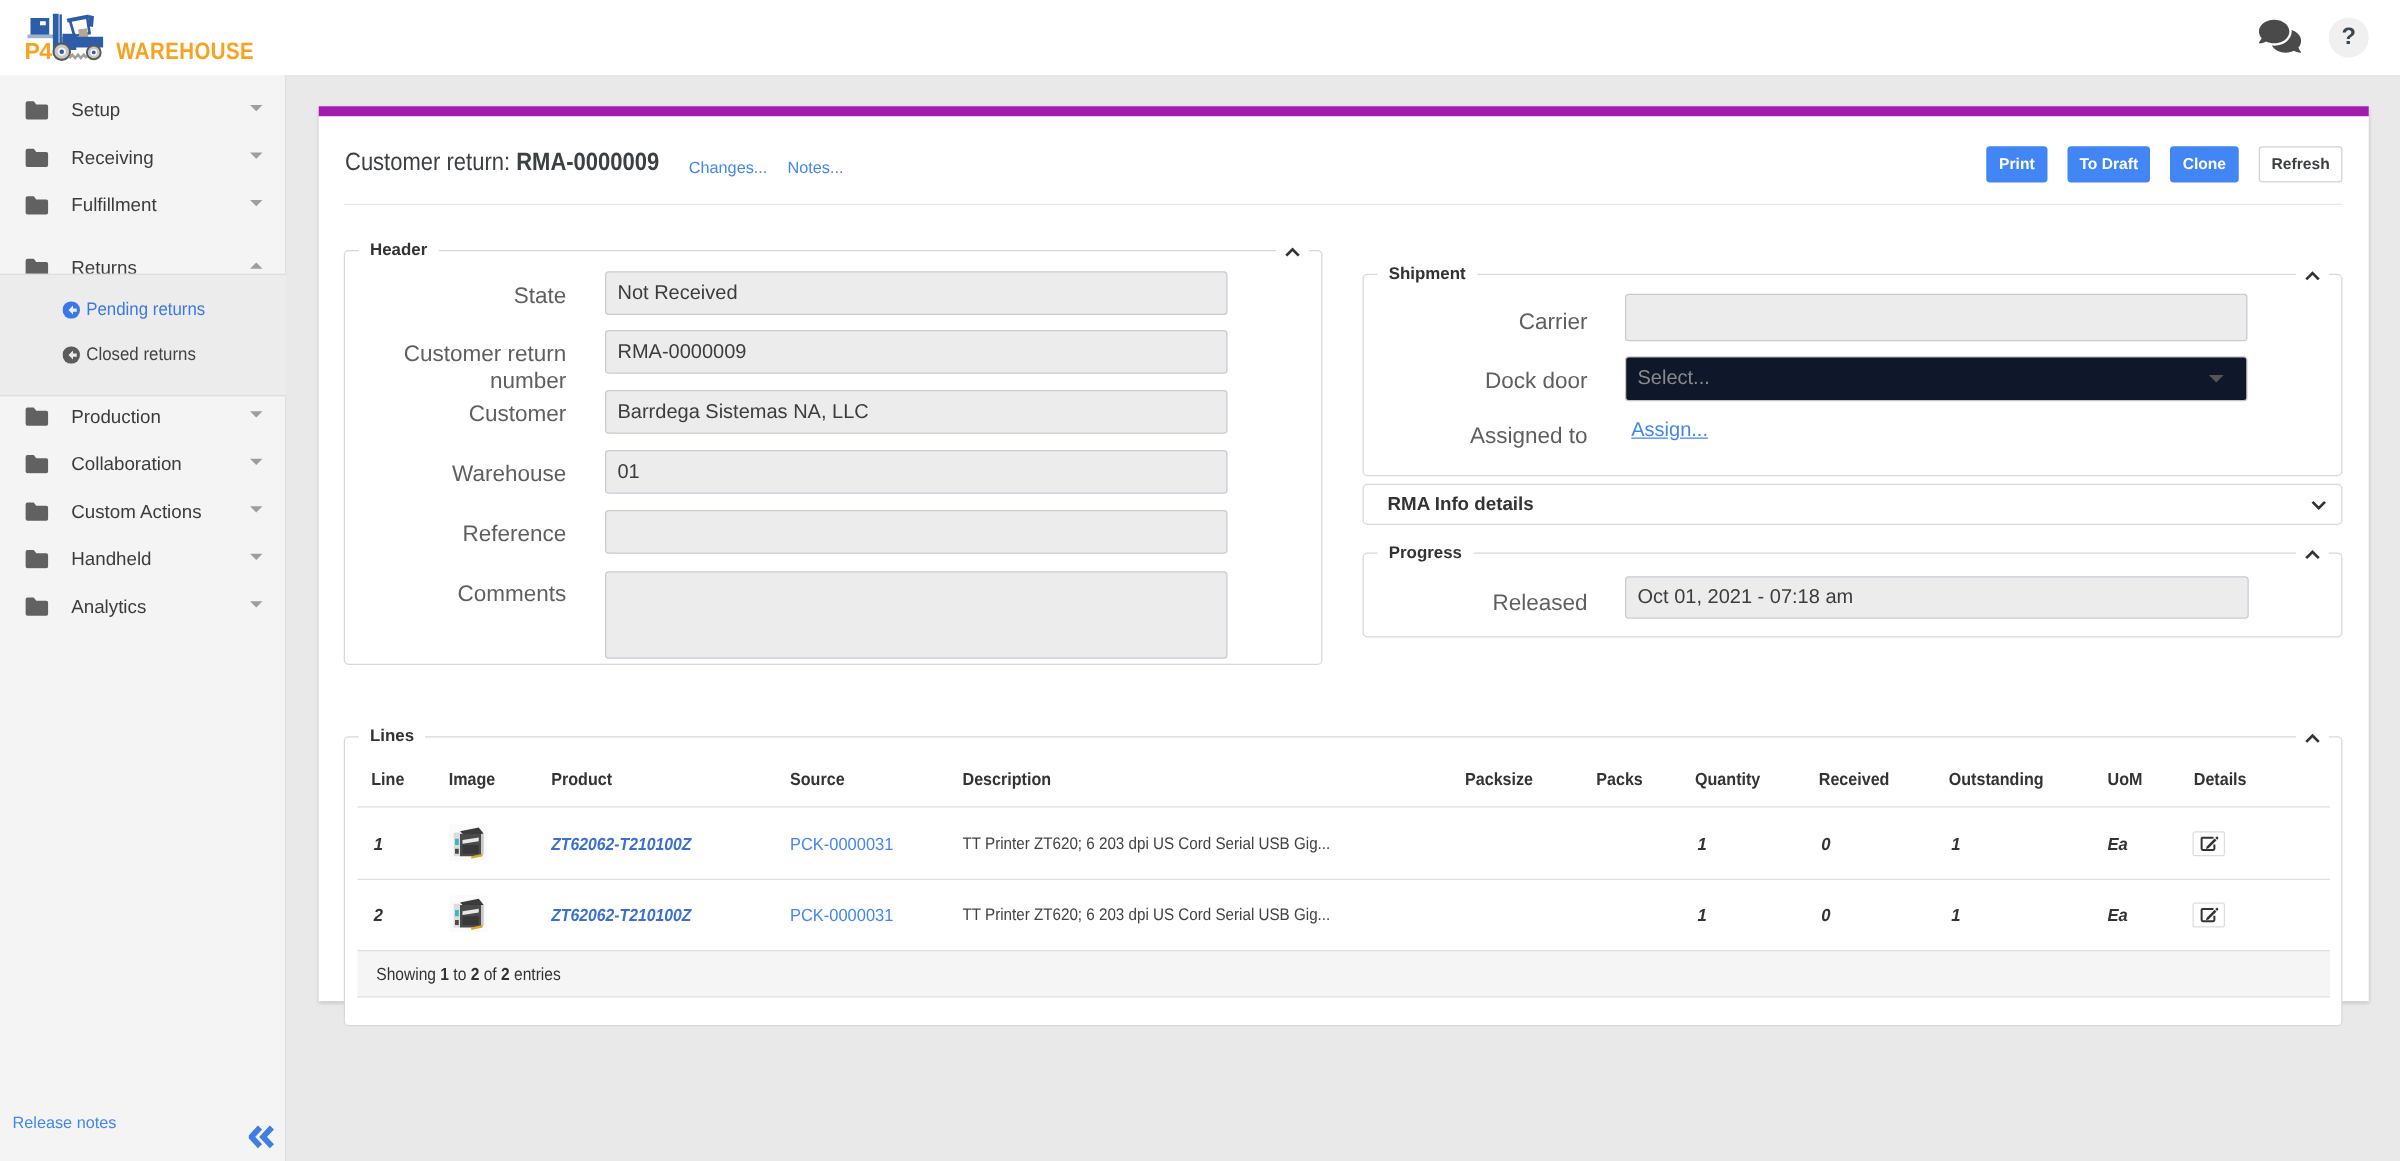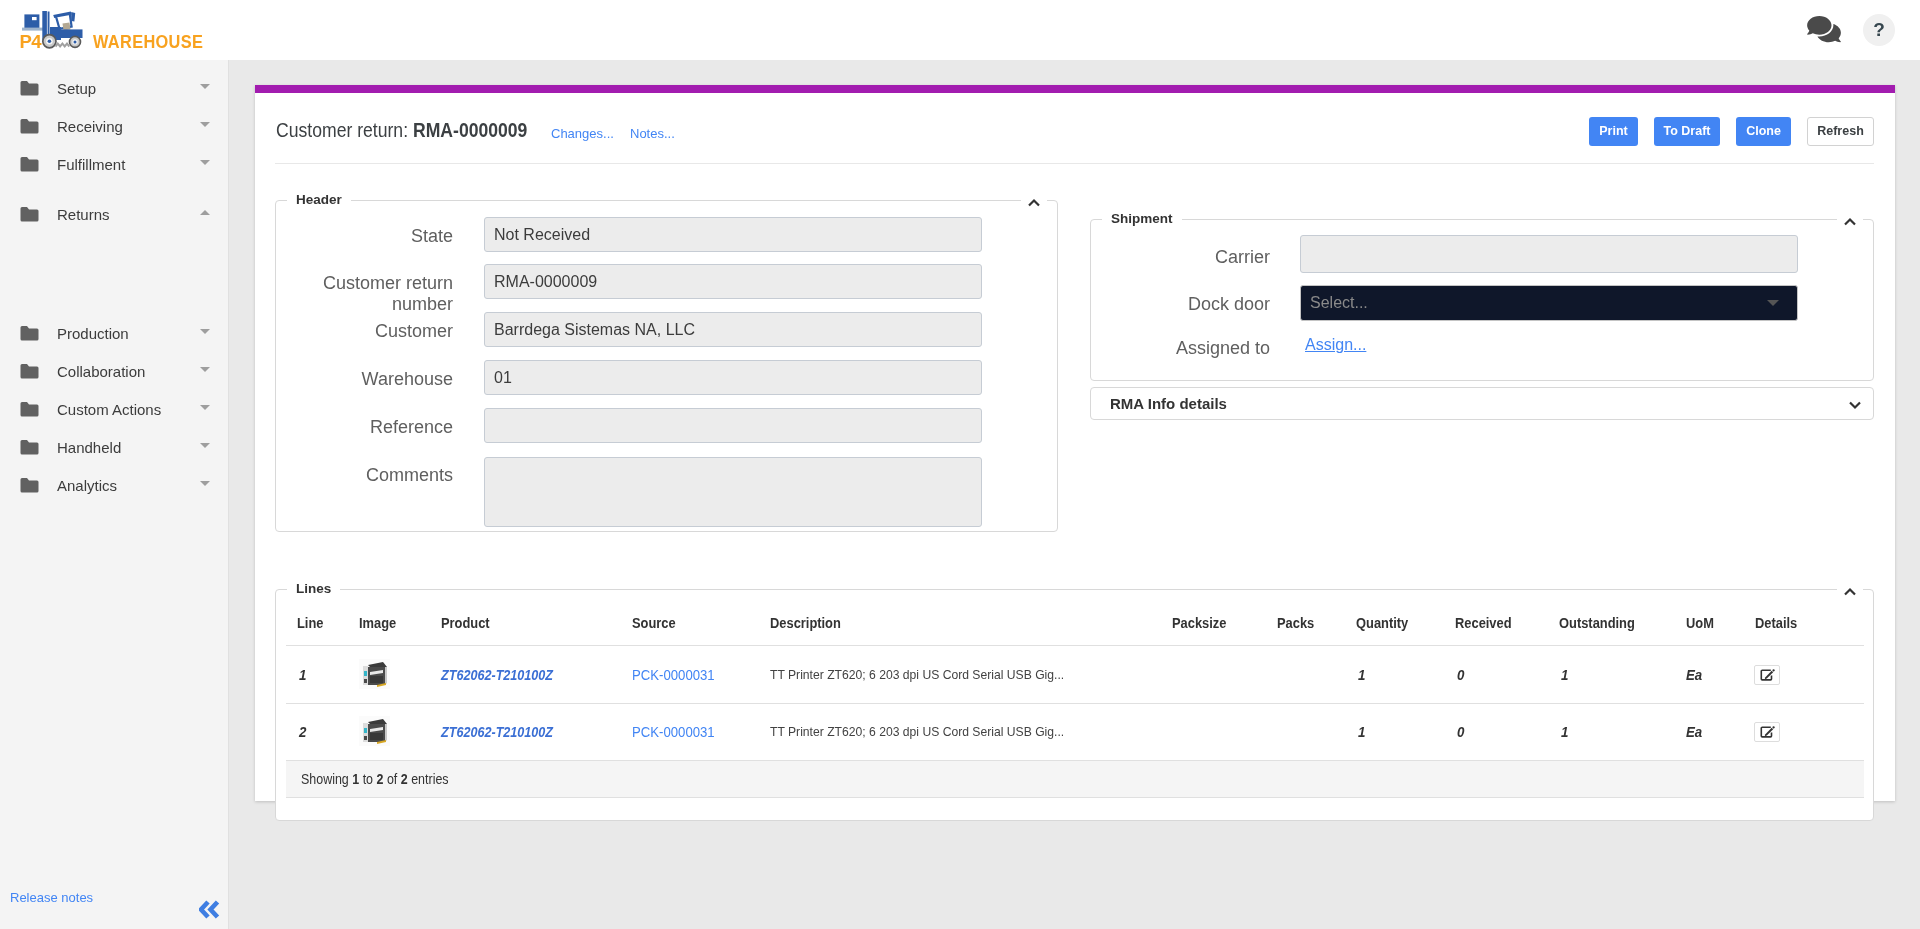--- a/index.html
+++ b/index.html
@@ -102,20 +102,36 @@
       <span class="mtext">Fulfillment</span>
       <span class="car"></span>
     </div>
   <div class="mi" style="top:135px;">
       <svg class="fold" width="19" height="16" viewBox="0 0 19 16">
         <path d="M1.5 1 h5.5 l2 2.5 h8 a1.5 1.5 0 0 1 1.5 1.5 v9 a1.5 1.5 0 0 1 -1.5 1.5 h-15 a1.5 1.5 0 0 1 -1.5 -1.5 v-11.5 a1.5 1.5 0 0 1 1.5 -1.5 z" fill="#616161"></path>
       </svg>
       <span class="mtext">Returns</span>
       <span class="carup"></span>
     </div>
+  <div class="submenu">
+    <div class="si" style="top:10px;">
+        <svg class="circ" width="14" height="14" viewBox="0 0 14 14">
+          <circle cx="7" cy="7" r="7" fill="#3b78e7"></circle>
+          <path d="M8.4 3.4 L4.8 7 L8.4 10.6 V8.3 H11.4 V5.7 H8.4 Z" fill="#ececec"></path>
+        </svg>
+        <span class="stext blue">Pending returns</span>
+      </div>
+    <div class="si" style="top:46px;">
+        <svg class="circ" width="14" height="14" viewBox="0 0 14 14">
+          <circle cx="7" cy="7" r="7" fill="#5c5c5c"></circle>
+          <path d="M8.4 3.4 L4.8 7 L8.4 10.6 V8.3 H11.4 V5.7 H8.4 Z" fill="#ececec"></path>
+        </svg>
+        <span class="stext dark">Closed returns</span>
+      </div>
+  </div>
   <div class="mi" style="top:254px;">
       <svg class="fold" width="19" height="16" viewBox="0 0 19 16">
         <path d="M1.5 1 h5.5 l2 2.5 h8 a1.5 1.5 0 0 1 1.5 1.5 v9 a1.5 1.5 0 0 1 -1.5 1.5 h-15 a1.5 1.5 0 0 1 -1.5 -1.5 v-11.5 a1.5 1.5 0 0 1 1.5 -1.5 z" fill="#616161"></path>
       </svg>
       <span class="mtext">Production</span>
       <span class="car"></span>
     </div>
   <div class="mi" style="top:292px;">
       <svg class="fold" width="19" height="16" viewBox="0 0 19 16">
         <path d="M1.5 1 h5.5 l2 2.5 h8 a1.5 1.5 0 0 1 1.5 1.5 v9 a1.5 1.5 0 0 1 -1.5 1.5 h-15 a1.5 1.5 0 0 1 -1.5 -1.5 v-11.5 a1.5 1.5 0 0 1 1.5 -1.5 z" fill="#616161"></path>
@@ -195,20 +211,28 @@
       <div style="position:absolute;left:214px;top:116px;font-size:16px;color:#4285f4;text-decoration:underline;">Assign...</div>
     </div>
 
     <div class="fs" style="left:835px;top:294px;width:784px;height:33px;">
       <div style="position:absolute;left:19px;top:7px;font-size:15px;font-weight:bold;color:#333;">RMA Info details</div>
       <span style="position:absolute;right:11px;top:8px;"><svg width="14" height="9" viewBox="0 0 14 9">
             <path d="M2 1.5 L7 6.5 L12 1.5" stroke="#333" stroke-width="2.2" fill="none"></path>
           </svg></span>
     </div>
 
+    <div class="fs" style="left:835px;top:349px;width:784px;height:68px;">
+      <span class="leg">Progress</span>
+      <span class="fcar"><svg width="14" height="9" viewBox="0 0 14 9">
+            <path d="M2 7.5 L7 2.5 L12 7.5" stroke="#333" stroke-width="2.2" fill="none"></path>
+          </svg></span>
+      <div class="flabel" style="left:0;width:179px;top:29px;">Released</div>
+      <div class="finput" style="left:209px;top:18px;width:499px;height:34px;line-height:32px;">Oct 01, 2021 - 07:18 am</div>
+    </div>
 
     <div class="fs" style="left:20px;top:460px;width:1599px;height:232px;margin-top:36px;">
       <span class="leg">Lines</span>
       <span class="fcar"><svg width="14" height="9" viewBox="0 0 14 9">
             <path d="M2 7.5 L7 2.5 L12 7.5" stroke="#333" stroke-width="2.2" fill="none"></path>
           </svg></span>
       <div class="th" style="left:21px;top:25px;">Line</div>
       <div class="th" style="left:83px;top:25px;">Image</div>
       <div class="th" style="left:165px;top:25px;">Product</div>
       <div class="th" style="left:356px;top:25px;">Source</div>

